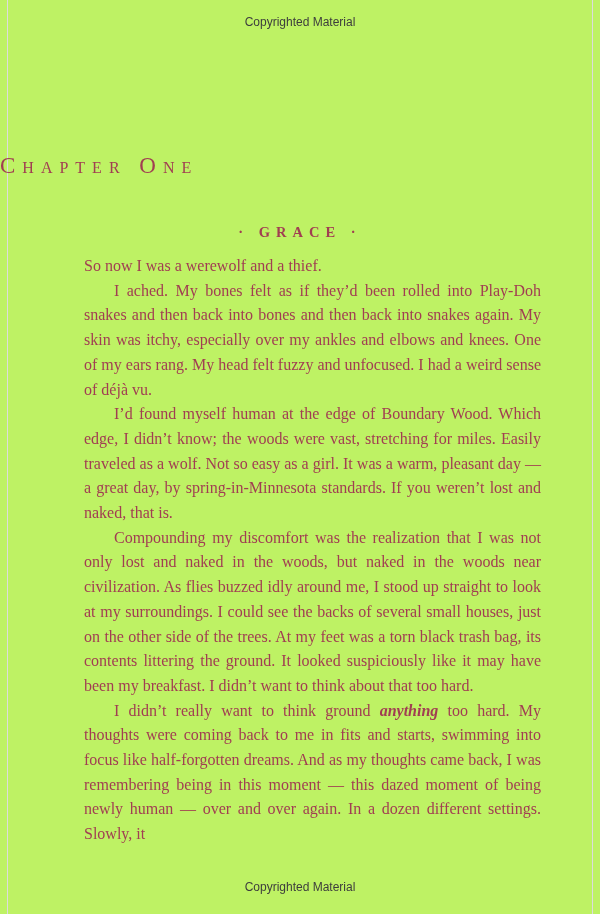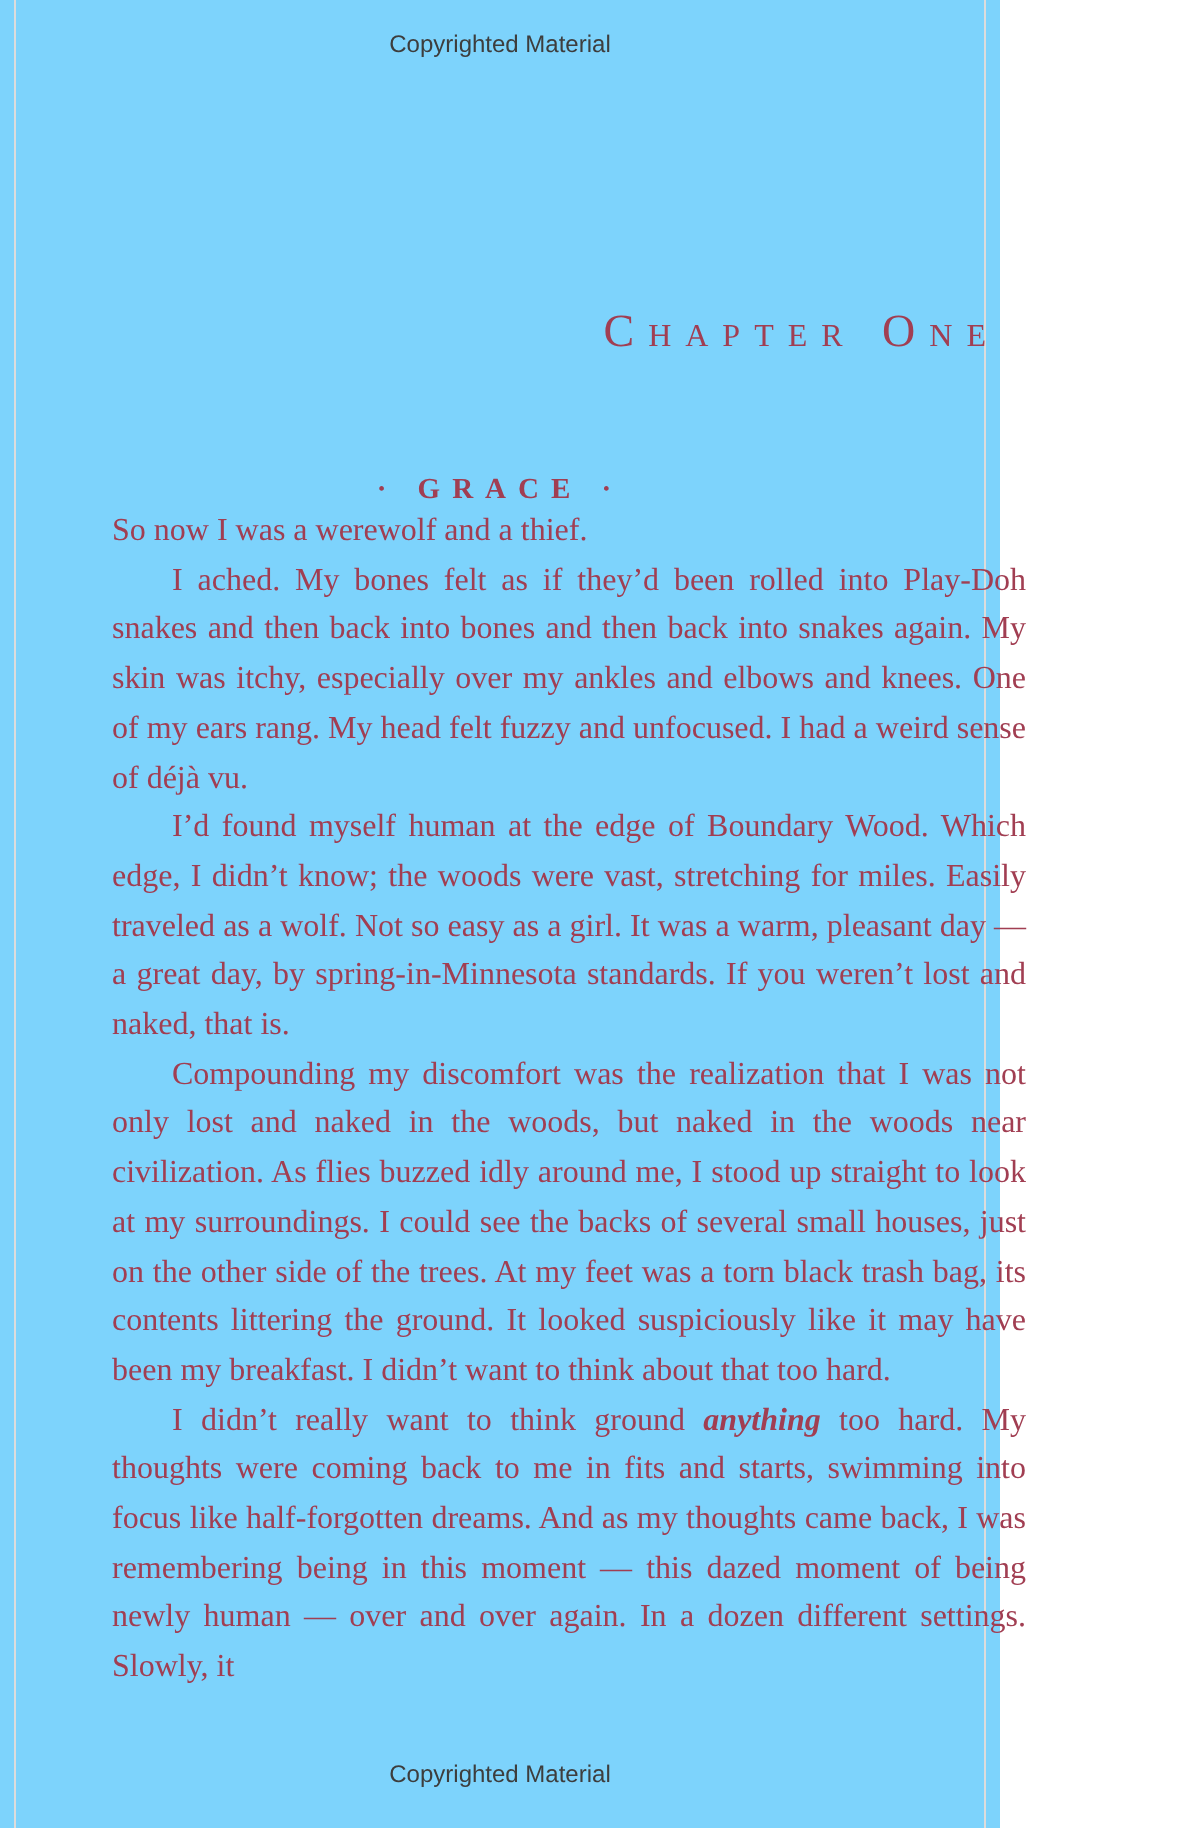--- a/index.html
+++ b/index.html
@@ -4,22 +4,22 @@
 <style>
   * { margin: 0; padding: 0; box-sizing: border-box; }
   html, body {
     width: 600px; height: 914px;
     background: #ffffff;
     overflow: hidden;
     font-family: "Liberation Serif", serif;
   }
   .page {
     position: relative;
-    width: 500px; height: 914px;
-    background: #7dd3fc;
+    width: 600px; height: 914px;
+    background: #bef264;
   }
   .page-edge {
     position: absolute;
     top: 0; bottom: 0;
     width: 1px;
     background: var(--page-edge, #dcdcdc);
   }
   .page-edge.left  { left: 7px; }
   .page-edge.right { right: 7px; }
   .notice {
@@ -28,39 +28,39 @@
     text-align: center;
     font-family: "Liberation Sans", sans-serif;
     font-size: 12px;
     color: var(--notice, #3d3d3d);
   }
   .notice.top    { top: 15px; }
   .notice.bottom { top: 880px; }
   .chapter-title {
     position: absolute;
     top: 153px; left: 0; width: 100%;
-    text-align: right;
+    text-align: left;
     color: var(--ink, #a13e52);
     font-variant: small-caps;
     font-size: 23px;
     letter-spacing: 7px;
     font-weight: 500;
   }
   .pov-heading {
     position: absolute;
-    top: 237px; left: 0; width: 100%;
+    top: 224px; left: 0; width: 100%;
     text-align: center;
     color: var(--ink, #a13e52);
     font-size: 14.5px;
     font-weight: bold;
     letter-spacing: 6px;
   }
   .body-text {
     position: absolute;
-    top: 254px; left: 56px;
+    top: 254px; left: 84px;
     width: 457px;
     color: var(--ink, #a13e52);
     font-size: 16px;
     line-height: 24.7px;
     text-align: justify;
   }
   .body-text p { text-indent: 30px; }
   .body-text p.first { text-indent: 0; }
   .body-text em { font-style: italic; font-weight: bold; }
 </style>

